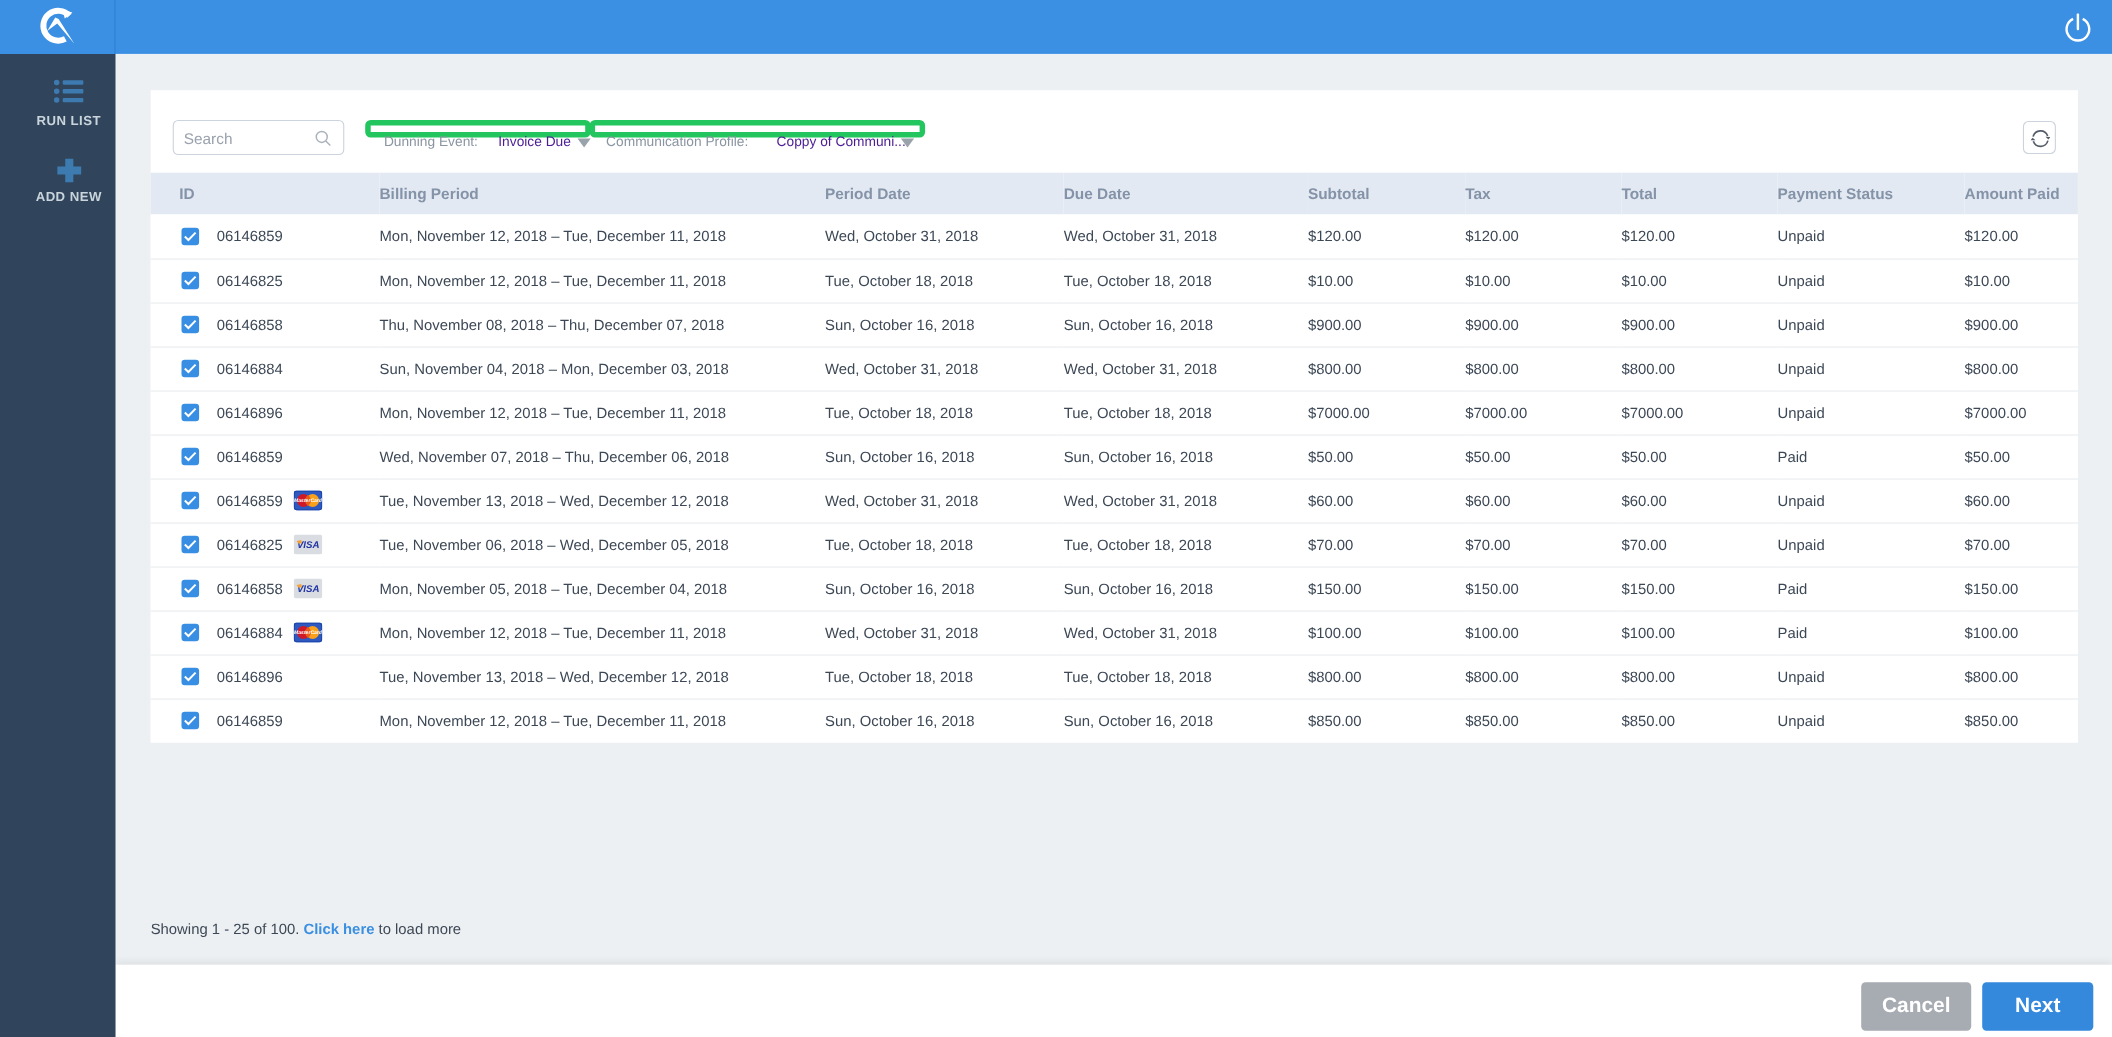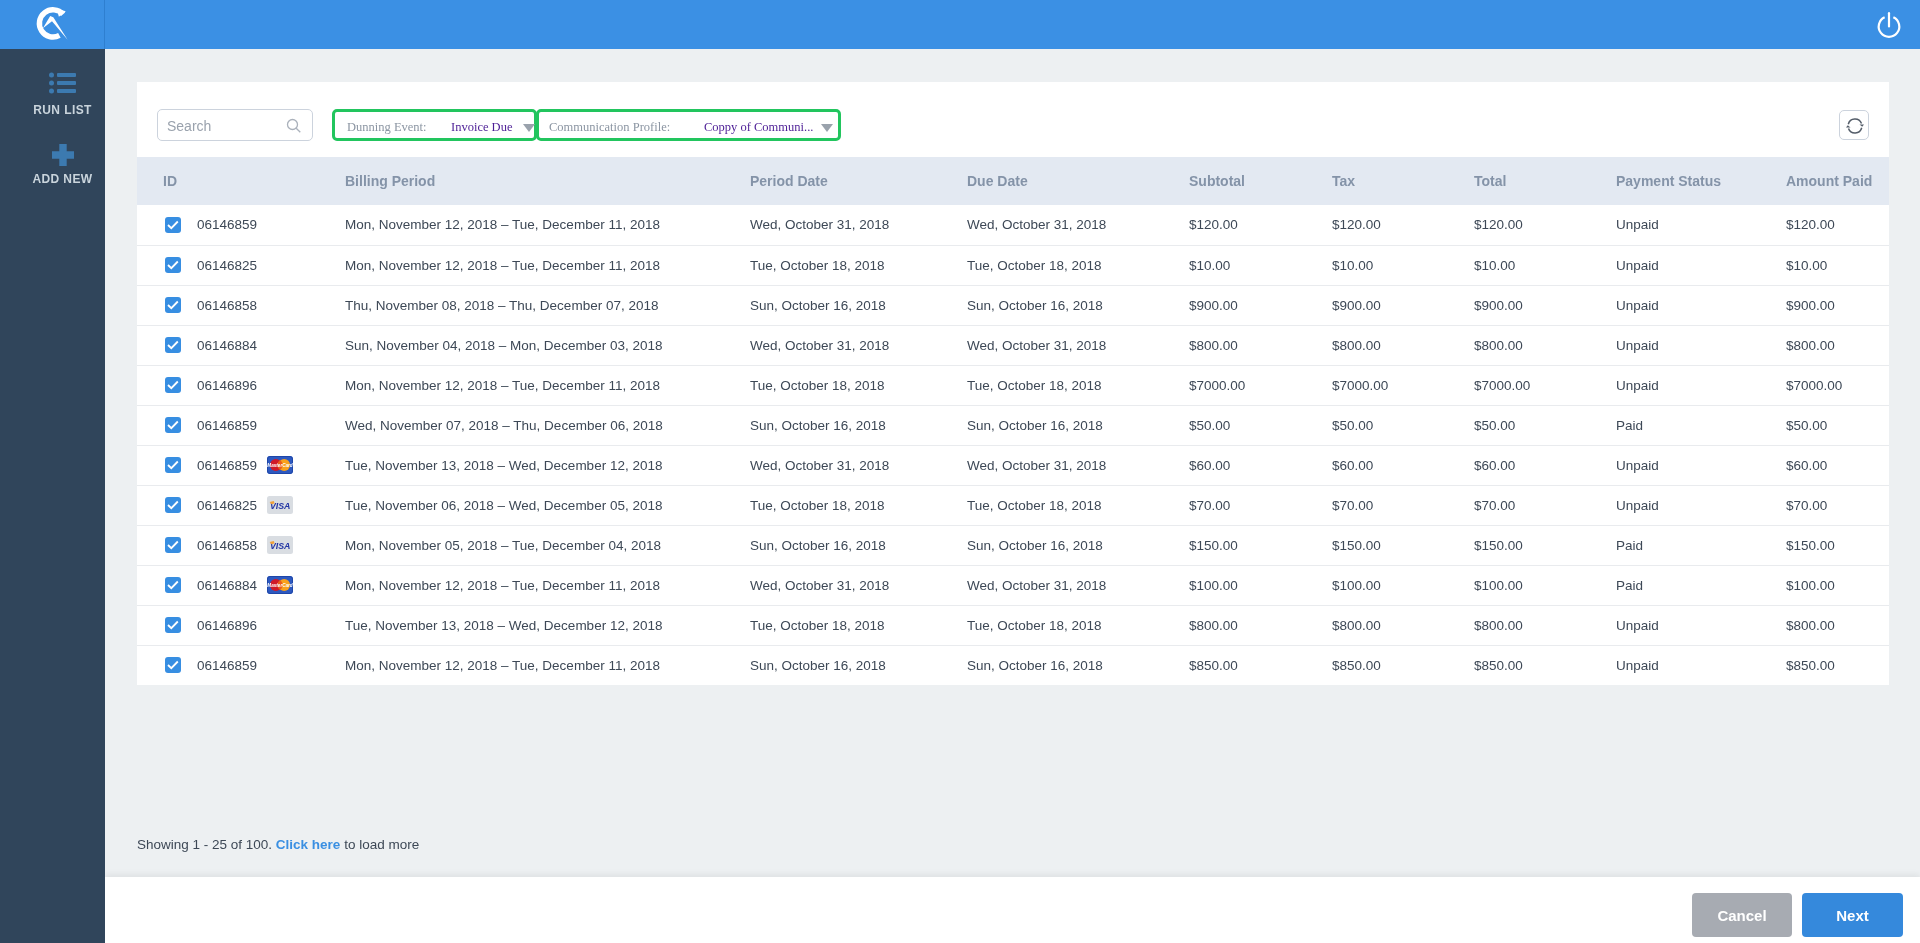--- a/index.html
+++ b/index.html
@@ -18,49 +18,49 @@
   .nav-label { margin-top:6px; }
   .nav2 .nav-label { margin-top:3px; }
 
   .main { position:absolute; left:105px; top:48px; width:1815px; height:829px; background:#edf0f2; }
 
   .card { position:absolute; left:32px; top:34px; width:1752px; background:#ffffff; }
   .toolbar { position:relative; height:75px; }
   .search-box { position:absolute; left:20px; top:27px; width:156px; height:32px; border:1px solid #ccd3dd; border-radius:5px; background:#fff; }
   .search-box .ph { position:absolute; left:9px; top:8px; font-size:14px; color:#9aa2ad; }
   .search-box svg { position:absolute; right:10px; top:8px; }
-  .dd { position:absolute; top:27px; height:32px; border:3px solid #22c55e; border-radius:5px; background:#fff; line-height:30px; white-space:nowrap;font-family:Liberation Serif, serif; }
+  .dd { position:absolute; top:27px; height:16px; border:5px solid #22c55e; border-radius:5px; background:#fff; line-height:30px; white-space:nowrap; }
   .dd1 { left:195px; width:205px; }
   .dd2 { left:399px; width:305px; }
   .dd .lbl { position:absolute; top:0; color:#8b95a2; font-size:12.5px; }
   .dd .val { position:absolute; top:0; color:#4c1d95; font-size:12.5px; }
   .caret { position:absolute; top:12px; width:0; height:0; border-left:6.5px solid transparent; border-right:6.5px solid transparent; border-top:8px solid #9aa2ac; }
   .dd1 .lbl { left:12px; } .dd1 .val { left:116px; } .dd1 .caret { left:188px; }
   .dd2 .lbl { left:10px; } .dd2 .val { left:165px; } .dd2 .caret { right:5px; }
   .refresh-btn { position:absolute; right:20px; top:28px; width:30px; height:30px; border:1px solid #ccd3dd; border-radius:5px; background:#fff; }
   .refresh-btn svg { position:absolute; left:6px; top:6px; }
 
   table { border-collapse:collapse; table-layout:fixed; width:1752px; }
   col.c1{width:208px;} col.c2{width:405px;} col.c3{width:217px;} col.c4{width:222px;}
   col.c5{width:143px;} col.c6{width:142px;} col.c7{width:142px;} col.c8{width:170px;} col.c9{width:103px;}
-  thead th { background:#e3e9f2; height:48px; text-align:left; font-size:14px; font-weight:bold; color:#8493a8; padding:0; }
+  thead th { background:#e3e9f2; height:38px; text-align:left; font-size:14px; font-weight:bold; color:#8493a8; padding:0; }
   thead th.first { padding-left:26px; }
   tbody td { height:40px; font-size:13.5px; color:#3d4856; padding:0; border-bottom:1px solid #e9ebee; background:#fff; }
   tbody tr:last-child td { border-bottom:none; }
   .idcell { display:flex; align-items:center; }
   .cb { width:16px; height:16px; margin-left:28px; background:#378ee2; border-radius:3px; position:relative; flex:none; }
   .cb svg { position:absolute; left:2px; top:3px; }
   .idtext { margin-left:16px; }
   .cardicon { margin-left:10px; flex:none; display:block; }
 
   .showing { position:absolute; left:32px; top:789px; font-size:13.5px; color:#3d4856; }
   .showing a { color:#3a8fe2; font-weight:bold; text-decoration:none; }
 
   .footer { position:absolute; left:105px; top:877px; width:1815px; height:66px; background:#ffffff; box-shadow:0 -3px 6px rgba(0,0,0,0.06); }
-  .btn { position:absolute; top:16px; height:44px; border:none; border-radius:4px; font-family:"Liberation Sans", sans-serif; font-size:15px; font-weight:bold; color:#fff; }
+  .btn { position:absolute; top:16px; height:44px; border:none; border-radius:4px; font-family:"Liberation Sans", sans-serif; font-size:19px; font-weight:bold; color:#fff; }
   .btn-cancel { right:128px; width:100px; background:#a7abb2; }
   .btn-next { right:17px; width:101px; background:#3589dc; }
 </style>
 </head>
 <body>
 
 <div class="topbar">
   <div class="logo-box">
     <svg width="50" height="46" viewBox="0 0 50 46" style="position:absolute;left:30px;top:2px;">
       <path d="M 33.1 12.3 A 13.6 13.6 0 1 0 29.4 33.4" fill="none" stroke="#ffffff" stroke-width="5.4"></path>

